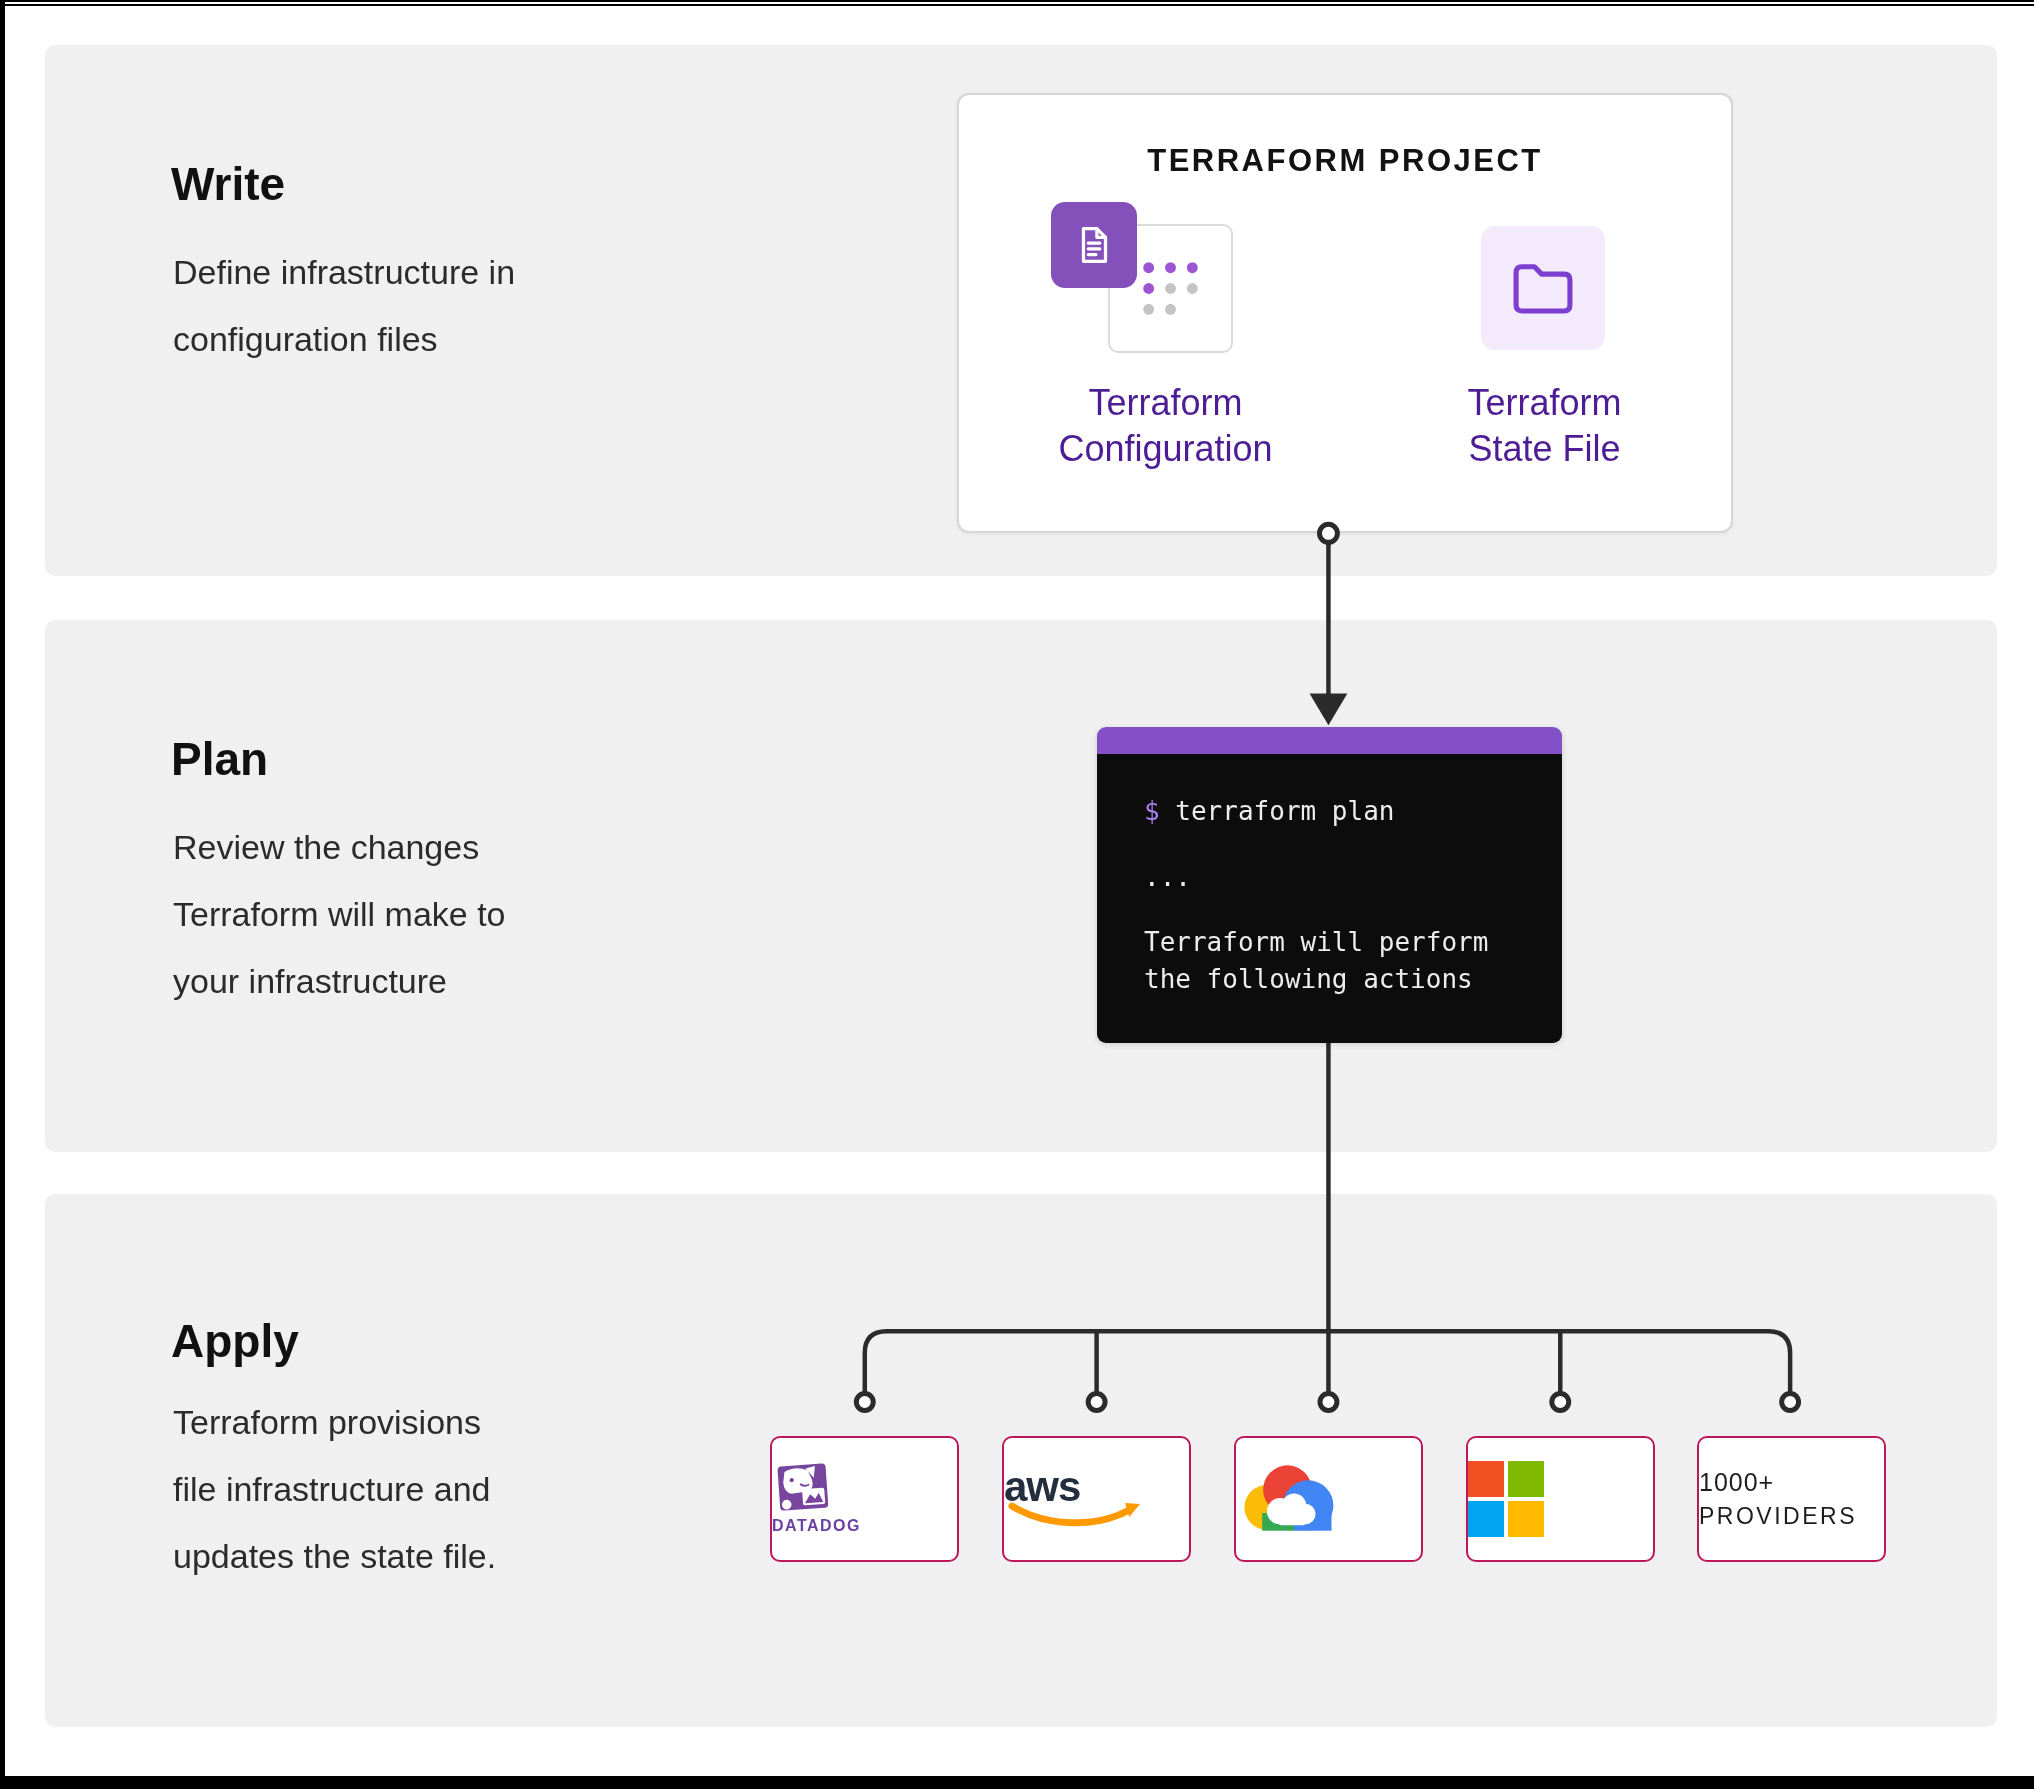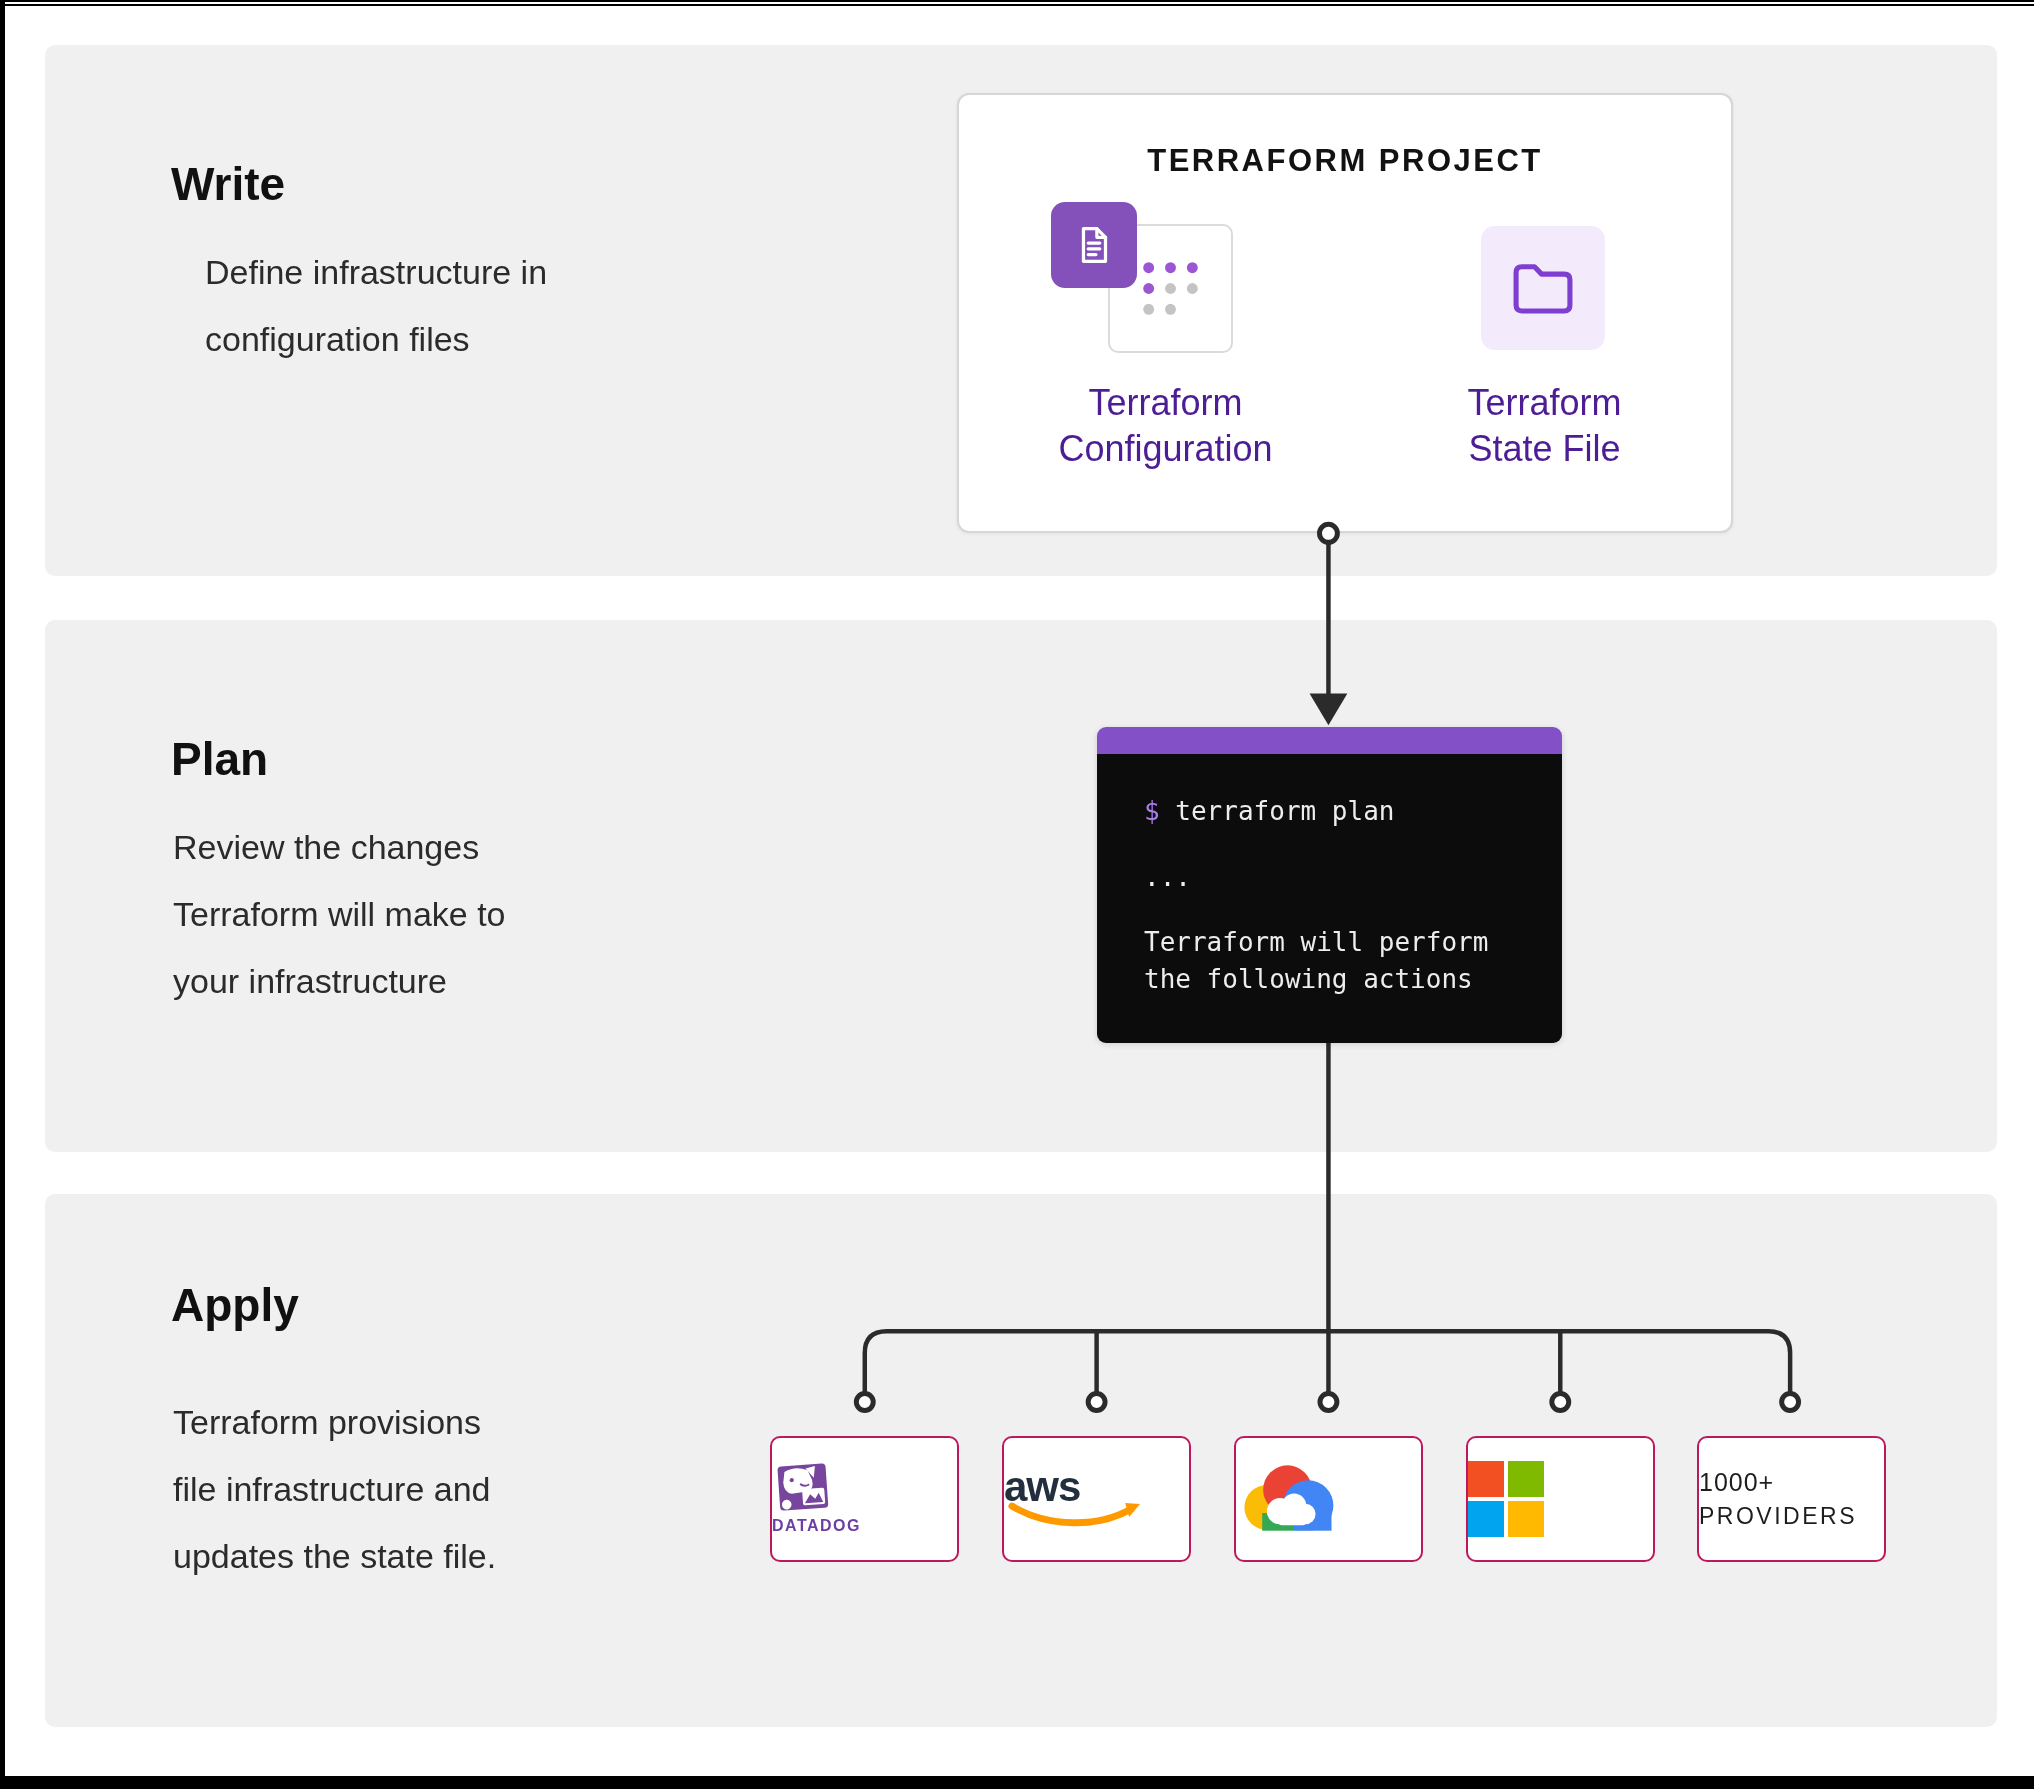--- a/index.html
+++ b/index.html
@@ -62,35 +62,35 @@
 <body>
 
 <div class="page">
 
   <div class="frame-top"></div>
   <div class="frame-left"></div>
   <div class="frame-bottom"></div>
 
   <div class="band band-write"></div>
   <div class="sec-title" style="top:161px;">Write</div>
-  <div class="sec-body" style="top:239px;margin-left:32px;">
+  <div class="sec-body" style="top:239px;">
     <div>Define infrastructure in</div>
     <div>configuration files</div>
   </div>
 
   <div class="band band-plan"></div>
   <div class="sec-title" style="top:736px;">Plan</div>
   <div class="sec-body" style="top:814px;">
     <div>Review the changes</div>
     <div>Terraform will make to</div>
     <div>your infrastructure</div>
   </div>
 
   <div class="band band-apply"></div>
-  <div class="sec-title" style="top:1282px;text-align:center;">Apply</div>
+  <div class="sec-title" style="top:1318px;text-align:center;">Apply</div>
   <div class="sec-body" style="top:1389px;">
     <div>Terraform provisions</div>
     <div>file infrastructure and</div>
     <div>updates the state file.</div>
   </div>
 
   <div class="project-card">
     <div class="project-title">TERRAFORM PROJECT</div>
 
     <div class="dotted-card">

